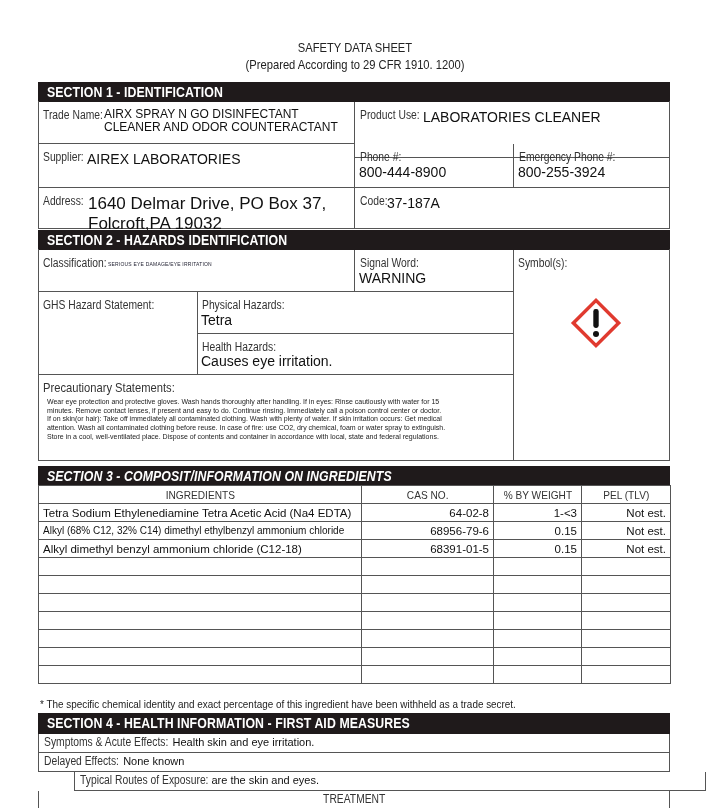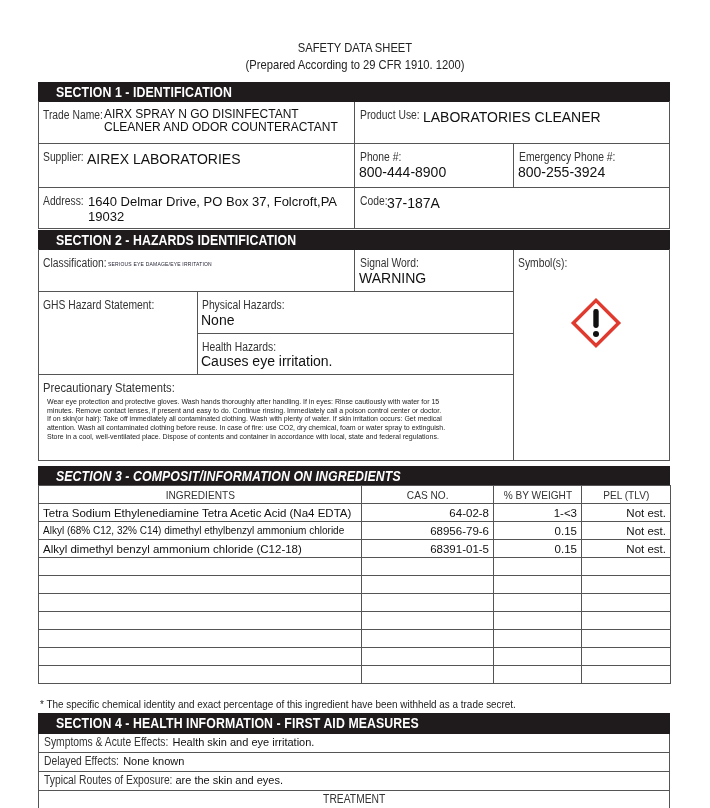--- a/index.html
+++ b/index.html
@@ -4,21 +4,21 @@
 <style>
   html, body { margin: 0; padding: 0; background: #ffffff; }
   body { width: 710px; height: 808px; position: relative; overflow: hidden;
          font-family: "Liberation Sans", sans-serif; color: #111; }
   .title { position: absolute; left: 0; width: 710px; text-align: center; font-size: 13px; color: #222;
            transform: scaleX(0.86); transform-origin: center; }
   .t1 { top: 40px; }
   .t2 { top: 57px; }
   .box { position: absolute; border: 1.5px solid #555; box-sizing: border-box; }
   .hdr { position: absolute; background: #1f1a1b; color: #fff; font-weight: bold; font-size: 14px;
-         box-sizing: border-box; padding-left: 18px; line-height: 20px; letter-spacing: 0.1px; }
+         box-sizing: border-box; padding-left: 9px; line-height: 20px; letter-spacing: 0.1px; }
   .hdr span { display: inline-block; transform: scaleX(0.88); transform-origin: left; white-space: nowrap; }
   .cell { position: absolute; box-sizing: border-box; border-right: 1.5px solid #555; border-bottom: 1.5px solid #555; }
   .lbl { font-size: 12px; color: #333; display: inline-block; transform: scaleX(0.86); transform-origin: left; white-space: nowrap; }
   .val { font-size: 14px; color: #111; }
   .tiny { font-size: 5px; letter-spacing: 0.2px; color: #223; }
   .prec { font-size: 7px; line-height: 8.7px; color: #222; }
   table.ing { position: absolute; left: 38px; top: 485px; width: 632px; border-collapse: collapse; table-layout: fixed; }
   table.ing td, table.ing th { border: 1.5px solid #555; height: 17px; padding: 0 4px; font-size: 11.5px; font-weight: normal; white-space: nowrap; overflow: hidden; }
   table.ing th { text-align: center; color: #333; }
   table.ing th span { display: inline-block; transform: scaleX(0.88); }
@@ -36,41 +36,41 @@
 <div class="hdr" style="left:38px; top:82px; width:632px; height:20px;"><span>SECTION 1 - IDENTIFICATION</span></div>
 <div class="box" style="left:38px; top:101px; width:632px; height:128px; border-top:none;"></div>
 
 <div class="cell" style="left:38px; top:102px; width:317px; height:42px; padding:3px 0 0 5px;">
   <span class="lbl">Trade Name:</span>
   <div style="position:absolute; left:66px; top:6px; font-size:12px; line-height:13px;">
     <div>AIRX SPRAY N GO DISINFECTANT</div>
     <div>CLEANER AND ODOR COUNTERACTANT</div>
   </div>
 </div>
-<div class="cell" style="left:355px; top:102px; width:315px; height:42px; border-right:none; padding:3px 0 0 5px;">
+<div class="cell" style="left:355px; top:102px; width:315px; height:56px; border-right:none; padding:3px 0 0 5px;">
   <span class="lbl">Product Use:</span>
   <span class="val" style="position:absolute; left:68px; top:7px;">LABORATORIES CLEANER</span>
 </div>
 
 <div class="cell" style="left:38px; top:144px; width:317px; height:44px; padding:3px 0 0 5px;">
   <span class="lbl">Supplier:</span>
   <span class="val" style="position:absolute; left:49px; top:7px;">AIREX LABORATORIES</span>
 </div>
 <div class="cell" style="left:355px; top:144px; width:159px; height:44px; padding:3px 0 0 5px;">
   <span class="lbl">Phone #:</span>
   <div class="val" style="position:absolute; left:4px; top:20px;">800-444-8900</div>
 </div>
 <div class="cell" style="left:514px; top:144px; width:156px; height:44px; border-right:none; padding:3px 0 0 5px;">
   <span class="lbl">Emergency Phone #:</span>
   <div class="val" style="position:absolute; left:4px; top:20px;">800-255-3924</div>
 </div>
 
 <div class="cell" style="left:38px; top:188px; width:317px; height:40px; border-bottom:none; padding:3px 0 0 5px;">
   <span class="lbl">Address:</span>
-  <span style="position:absolute; left:50px; top:6px; font-size:13px;">1640 Delmar Drive, PO Box 37, Folcroft,PA 19032</span>
+  <span style="position:absolute; left:50px; top:6px; font-size:17px;">1640 Delmar Drive, PO Box 37, Folcroft,PA 19032</span>
 </div>
 <div class="cell" style="left:355px; top:188px; width:315px; height:40px; border-right:none; border-bottom:none; padding:3px 0 0 5px;">
   <span class="lbl">Code:</span>
   <span class="val" style="position:absolute; left:32px; top:7px;">37-187A</span>
 </div>
 
 <div class="hdr" style="left:38px; top:230px; width:632px; height:20px;"><span>SECTION 2 - HAZARDS IDENTIFICATION</span></div>
 <div class="box" style="left:38px; top:249px; width:632px; height:212px; border-top:none;"></div>
 
 <div class="cell" style="left:38px; top:250px; width:317px; height:42px; padding:3px 0 0 5px;">
@@ -88,21 +88,21 @@
     <rect x="25.3" y="14" width="5.4" height="19" rx="2.4" fill="#111"></rect>
     <circle cx="28" cy="39" r="3" fill="#111"></circle>
   </svg>
 </div>
 
 <div class="cell" style="left:38px; top:292px; width:160px; height:83px; padding:3px 0 0 5px;">
   <span class="lbl">GHS Hazard Statement:</span>
 </div>
 <div class="cell" style="left:198px; top:292px; width:316px; height:42px; padding:3px 0 0 4px;">
   <span class="lbl">Physical Hazards:</span>
-  <div class="val" style="position:absolute; left:3px; top:20px;">None</div>
+  <div class="val" style="position:absolute; left:3px; top:20px;">Tetra</div>
 </div>
 <div class="cell" style="left:198px; top:334px; width:316px; height:41px; padding:3px 0 0 4px;">
   <span class="lbl">Health Hazards:</span>
   <div class="val" style="position:absolute; left:3px; top:19px;">Causes eye irritation.</div>
 </div>
 
 <div class="cell" style="left:38px; top:375px; width:476px; height:85px; border-bottom:none; padding:3px 0 0 5px;">
   <span class="lbl" style="font-size:13px;">Precautionary Statements:</span>
   <div class="prec" style="position:absolute; left:9px; top:23px; white-space:nowrap;">
     <div>Wear eye protection and protective gloves. Wash hands thoroughly after handling. If in eyes: Rinse cautiously with water for 15</div>
@@ -195,18 +195,18 @@
 
 <div style="position:absolute; left:40px; top:698px; font-size:11px; color:#222; white-space:nowrap; transform:scaleX(0.9); transform-origin:left;">* The specific chemical identity and exact percentage of this ingredient have been withheld as a trade secret.</div>
 
 <div class="hdr" style="left:38px; top:713px; width:632px; height:21px;"><span>SECTION 4 - HEALTH INFORMATION - FIRST AID MEASURES</span></div>
 <div class="row4" style="top:734px;">
   <span class="lbl">Symptoms &amp; Acute Effects:</span><span style="margin-left:-16px;">Health skin and eye irritation.</span>
 </div>
 <div class="row4" style="top:753px;">
   <span class="lbl">Delayed Effects:</span><span style="margin-left:-8px;">None known</span>
 </div>
-<div class="row4" style="top:772px;">
+<div class="row4" style="top:772px;margin-left:36px;">
   <span class="lbl">Typical Routes of Exposure:</span><span style="margin-left:-18px;">are the skin and eyes.</span>
 </div>
 <div class="row4" style="top:791px; height:20px; text-align:center; padding-left:0;">
   <span class="lbl" style="transform-origin:center;">TREATMENT</span>
 </div>
 
 </body></html>

